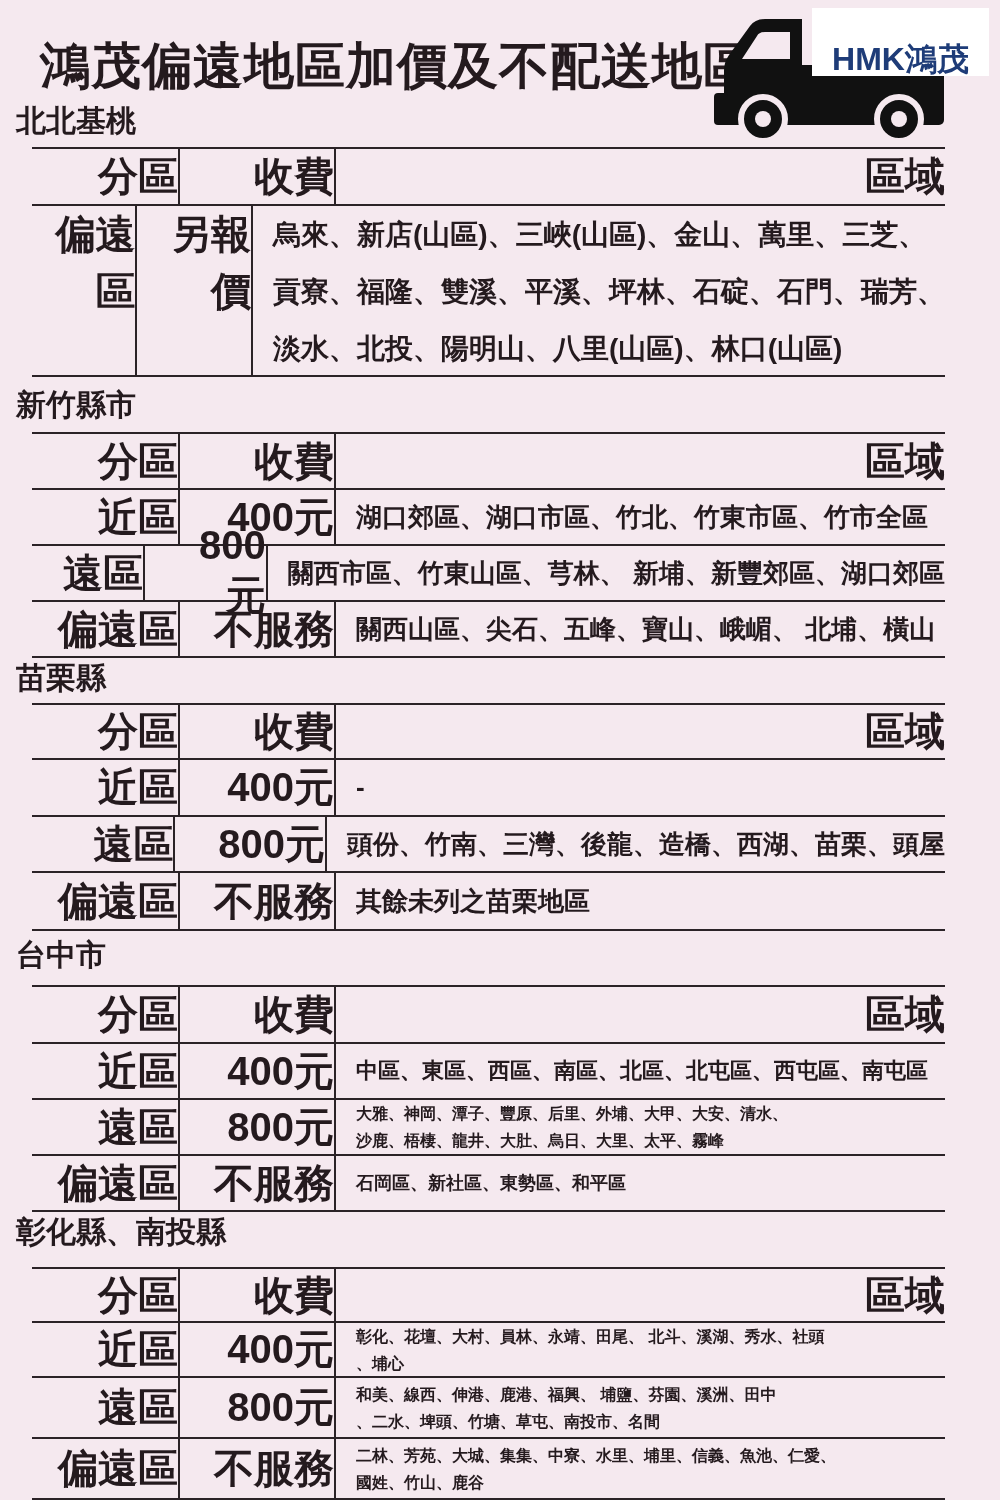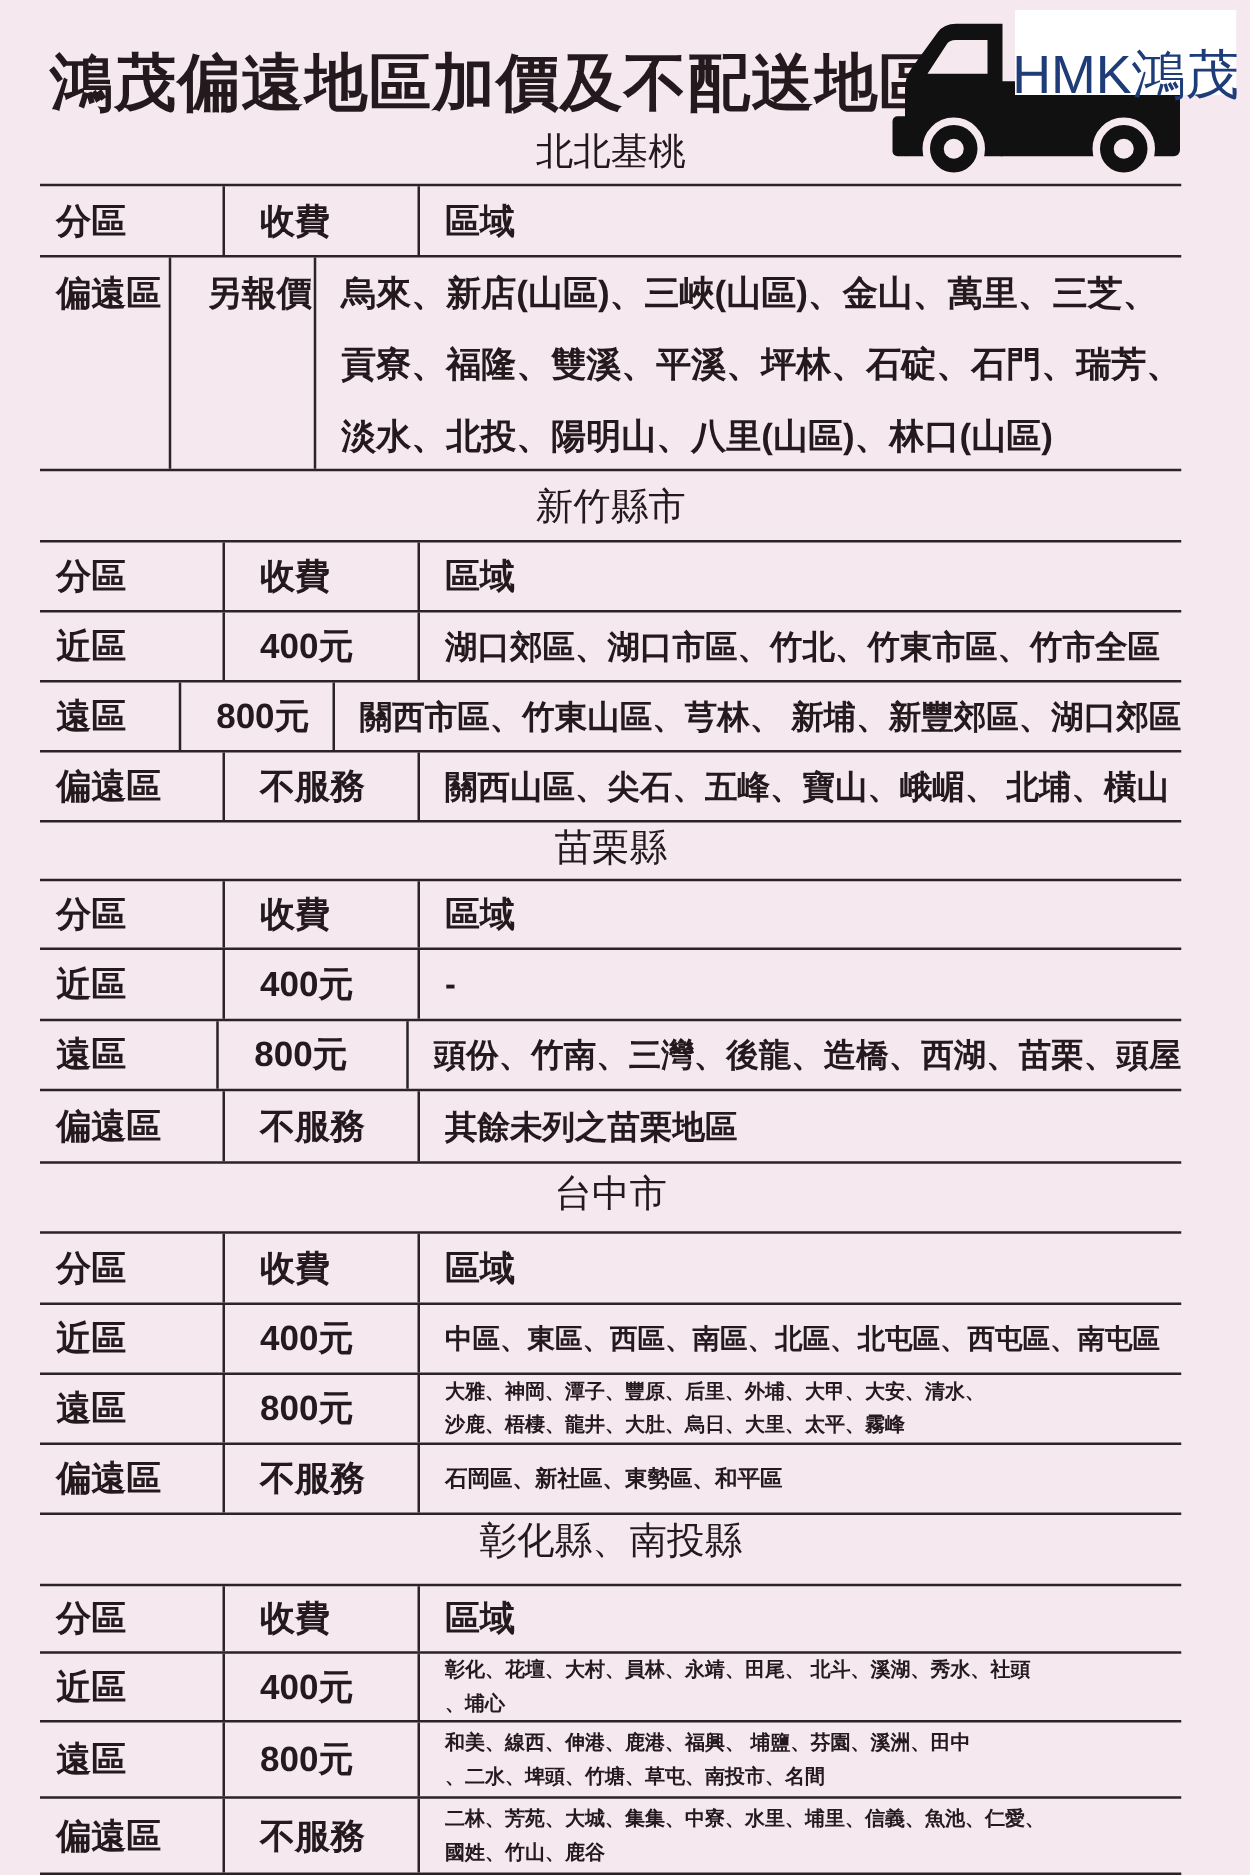--- a/index.html
+++ b/index.html
@@ -21,38 +21,38 @@
     position:absolute;left:40px;top:33px;
     font-size:50px;font-weight:900;letter-spacing:1px;
     white-space:nowrap;
   }
   .truck{position:absolute;left:706px;top:5px;width:248px;height:140px;}
   .logo-box{
     position:absolute;left:812px;top:8px;width:177px;height:68px;
     background:#ffffff;display:flex;align-items:center;justify-content:center;
   }
   .logo-text{
-    color:var(--navy);font-size:43px;font-weight:400;letter-spacing:0px;white-space:nowrap;margin-top:36px;
+    color:var(--navy);font-size:32px;font-weight:700;letter-spacing:0px;white-space:nowrap;margin-top:36px;
   }
   .sec-title{
-    position:absolute;left:32px;width:913px;text-align:center;
-    font-size:30px;font-weight:400;white-space:pre;
+    position:absolute;left:16px;width:913px;text-align:left;
+    font-size:30px;font-weight:700;white-space:pre;
   }
   #st0{top:101px;} #st1{top:385px;} #st2{top:658px;} #st3{top:935px;} #st4{top:1212px;}
   .tbl{
     position:absolute;left:32px;width:913px;
     border-top:2px solid var(--line);
   }
   #tbl0{top:147px;} #tbl1{top:432px;} #tbl2{top:703px;} #tbl3{top:985px;} #tbl4{top:1267px;}
   .trow{display:flex;border-bottom:2px solid var(--line);}
   .c1,.c2,.c3{display:flex;flex-direction:column;justify-content:center;}
   .c1{width:146px;padding-left:13px;}
   .c2{width:156px;padding-left:28px;border-left:2px solid var(--line);}
   .c3{flex:1;padding-left:20px;border-left:2px solid var(--line);}
-  .thead .c1,.thead .c2,.thead .c3,.zone,.fee{font-size:28px;font-weight:700;}
+  .thead .c1,.thead .c2,.thead .c3,.zone,.fee{font-size:40px;font-weight:700;text-align:right;}
   .region .line{white-space:pre;font-weight:700;}
   
   #tbl0 .thead{height:57px;}
   #tbl0 .r0{height:171px;}
   #tbl0 .r0 .c1,#tbl0 .r0 .c2{justify-content:flex-start;line-height:57px;}
   #tbl0 .region{justify-content:flex-start;}
   #tbl0 .region .line{font-size:28px;line-height:57px;}
   
   #tbl1 .trow{height:56px;}
   #tbl1 .region .line{font-size:26px;}

